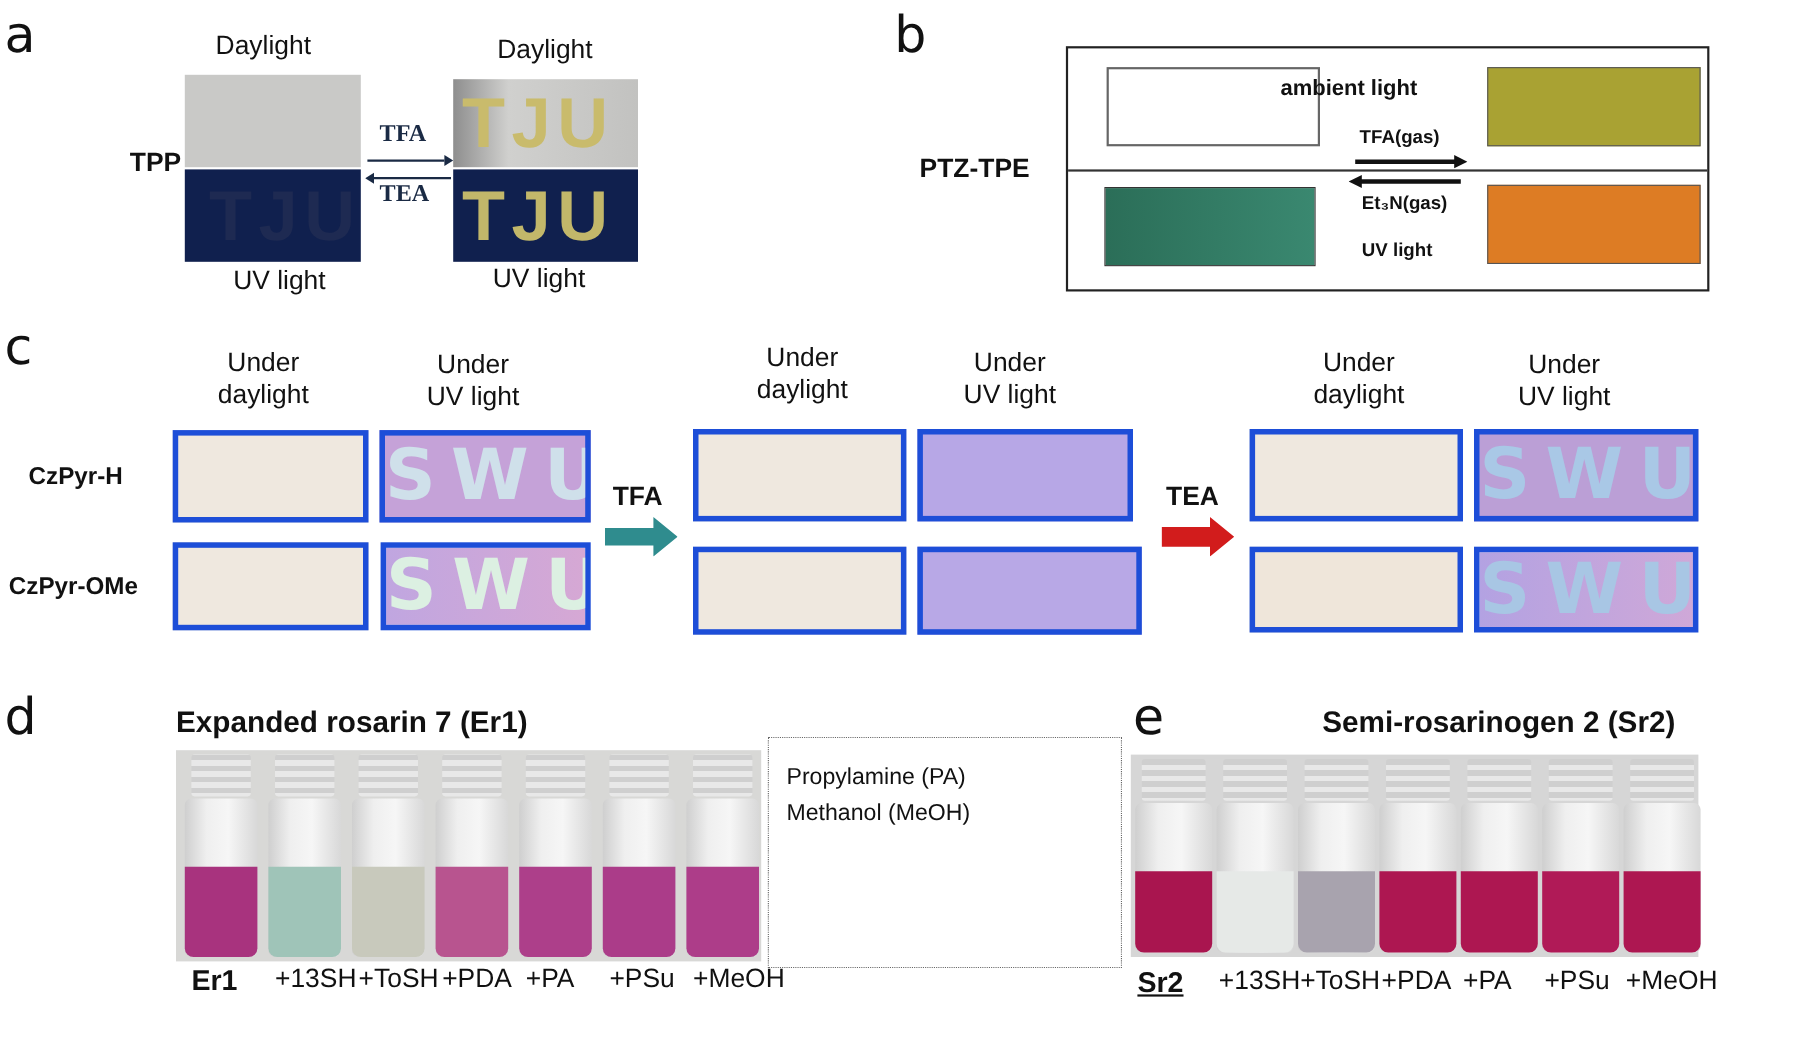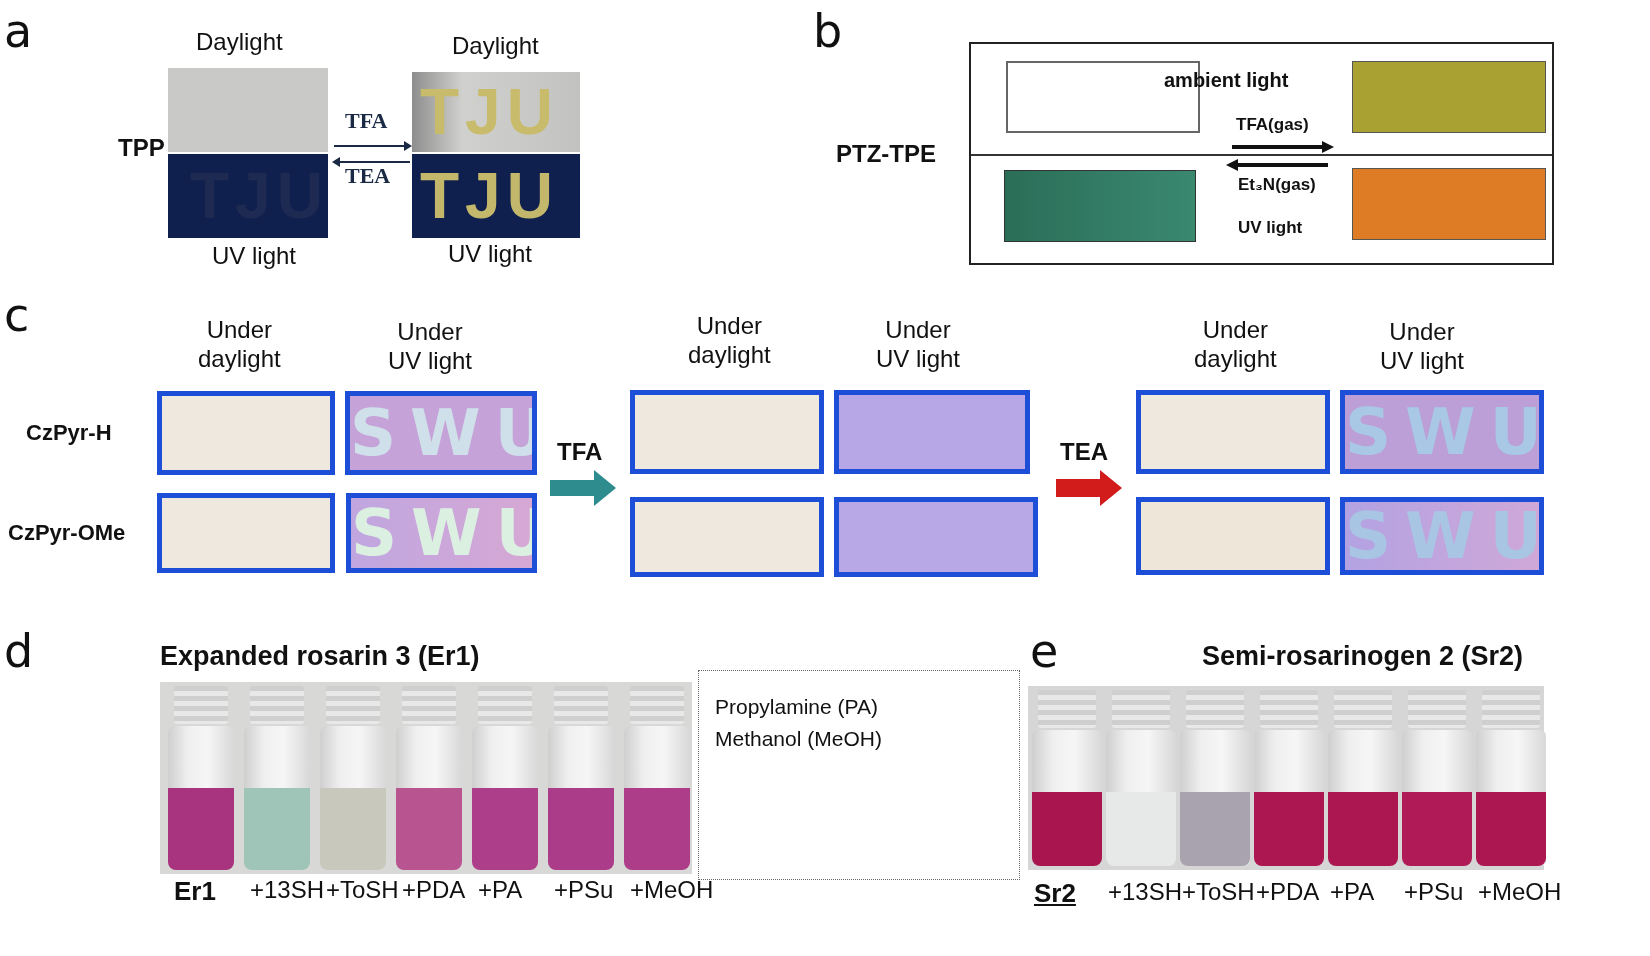--- a/index.html
+++ b/index.html
@@ -118,21 +118,21 @@
 <div class="card" style="left:1136px;top:390px;width:194px;height:84px;background:#efe8df;"></div>
 <div class="card" style="left:1340px;top:390px;width:204px;height:84px;background:#bb9fd6;overflow:hidden;">
   <div class="swu" style="color:#a9c8e6;">SWU</div>
 </div>
 <div class="card" style="left:1136px;top:497px;width:194px;height:78px;background:#efe6da;"></div>
 <div class="card" style="left:1340px;top:497px;width:204px;height:78px;background:linear-gradient(90deg,#b3a2e2,#cfa8d8);overflow:hidden;">
   <div class="swu" style="color:#a8c6e4;">SWU</div>
 </div>
 
 <div class="plabel" style="left:4px;top:628px;">d</div>
-<div class="cap bold" style="left:160px;top:640px;font-size:27px;">Expanded rosarin 3 (Er1)</div>
+<div class="cap bold" style="left:160px;top:640px;font-size:27px;">Expanded rosarin 7 (Er1)</div>
 <div class="panel" style="left:160px;top:682px;width:532px;height:192px;background:#d8d8d6;">
   <div id="d-vials">
       <div class="vial" style="left: 8px; top: 4px; width: 66px; height: 184px;">
         <div class="cap-top"></div>
         <div class="glass"></div>
         <div class="liquid" style="height:82px;background:#a8337e;"></div>
       </div>
       <div class="vial" style="left: 84px; top: 4px; width: 66px; height: 184px;">
         <div class="cap-top"></div>
         <div class="glass"></div>

